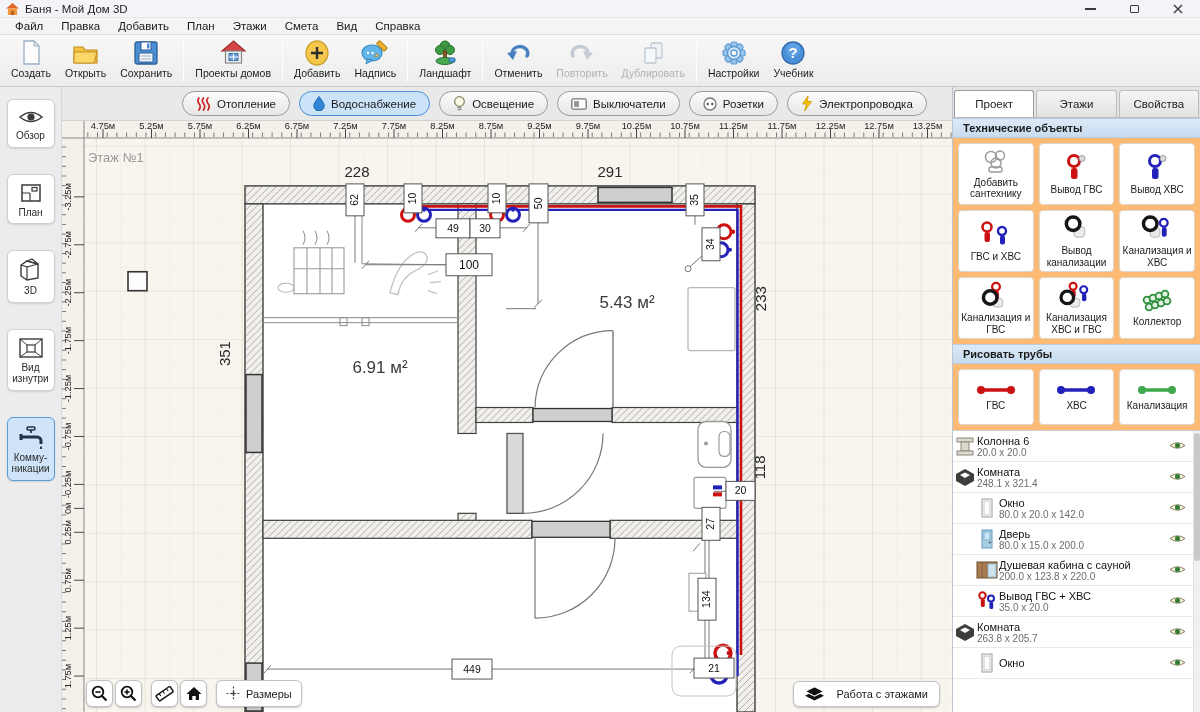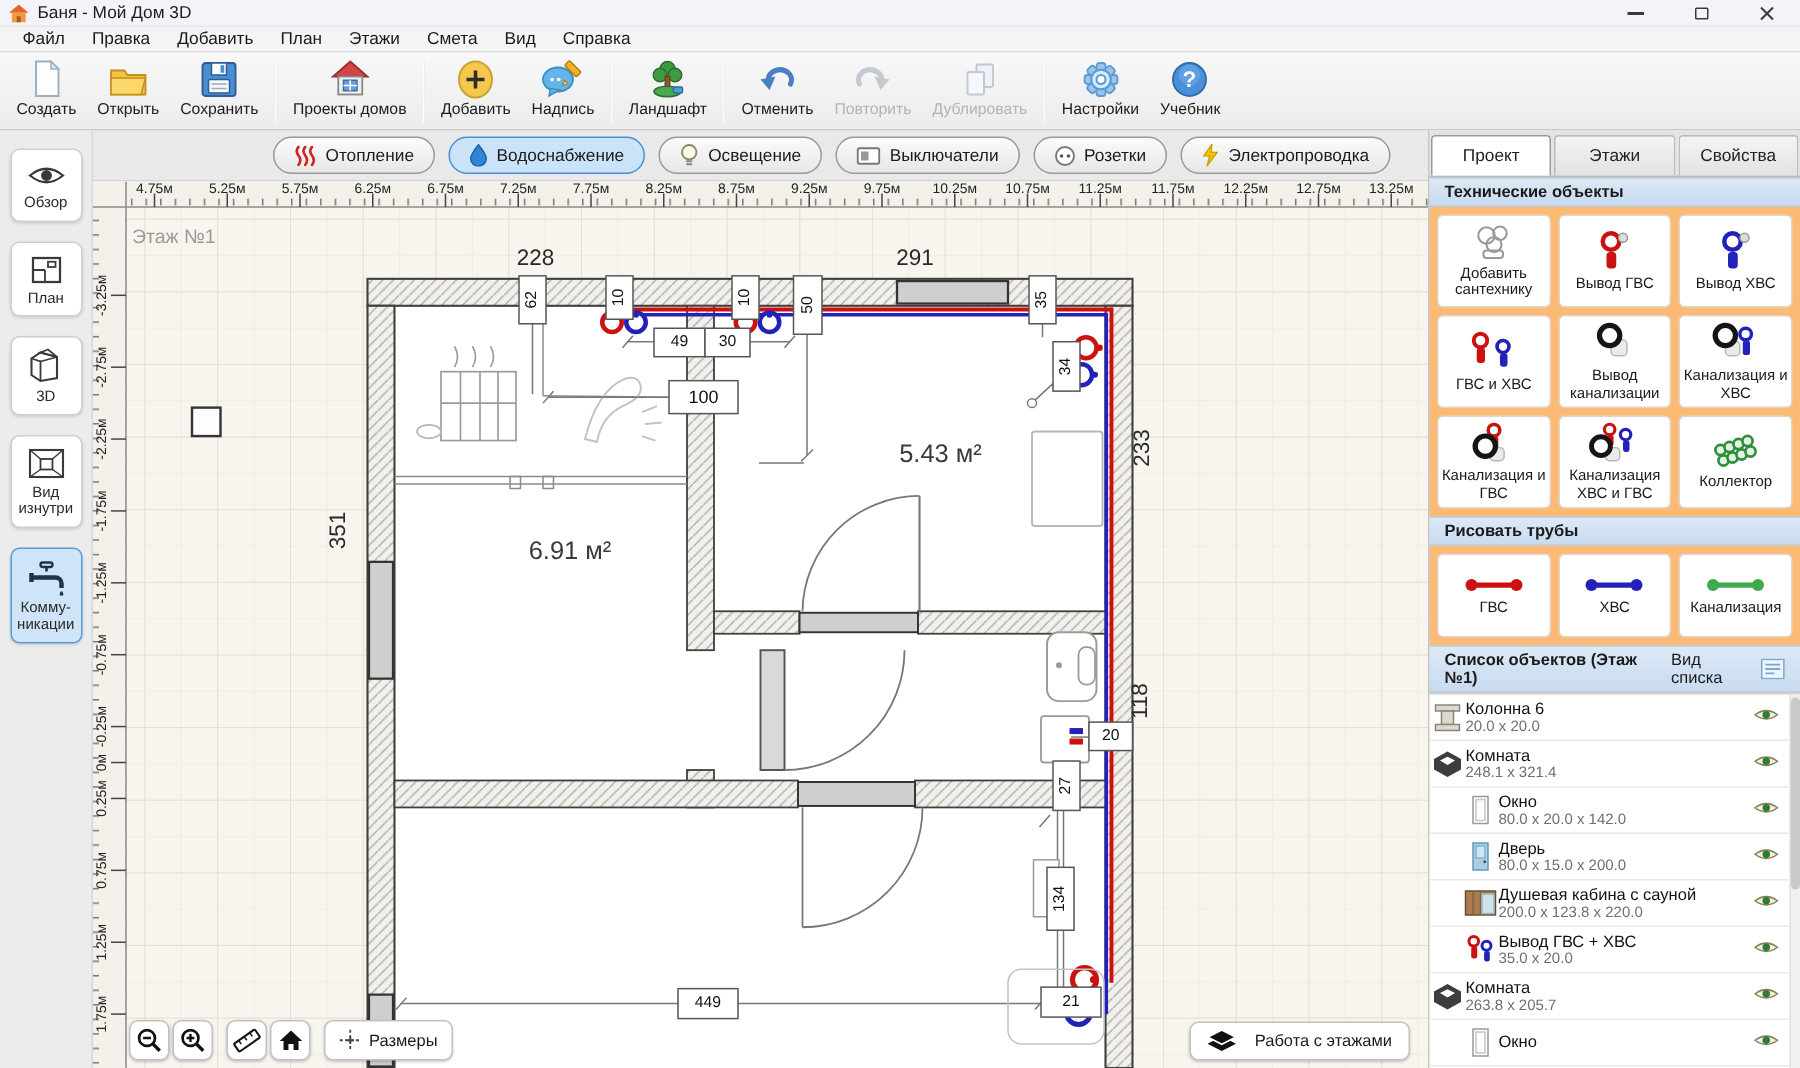--- a/index.html
+++ b/index.html
@@ -27,21 +27,21 @@
   .tbtn.disabled .tlabel { color:#b3b3b3; }
   .tsep { width:1px; background:#c9c9c9; border-right:1px solid #fdfdfd; margin:3px 4px; }
   .savewrap { display:flex; align-items:flex-start; }
   .ddarrow { margin-top:12px; margin-left:1px; font-size:8px; color:#333; }
 
   
   .workspace { flex:1; display:flex; min-height:0; }
 
   
   .left-rail { width:62px; flex:0 0 62px; background:#ececec; border-right:1px solid #d7d7d7; padding-top:12px; display:flex; flex-direction:column; align-items:center; }
-  .rail-btn { width:48px; background:#fff; border:1px solid #cfcfcf; border-radius:6px; box-shadow:0 1px 2px rgba(0,0,0,.12); display:flex; flex-direction:column; align-items:center; justify-content:center; padding:7px 2px 5px 2px; margin-bottom:13px; }
+  .rail-btn { width:48px; background:#fff; border:1px solid #cfcfcf; border-radius:6px; box-shadow:0 1px 2px rgba(0,0,0,.12); display:flex; flex-direction:column; align-items:center; justify-content:center; padding:7px 2px 5px 2px; margin-bottom:26px; }
   .rail-btn .rlabel { font-size:10px; color:#2a2a2a; text-align:center; line-height:1.15; margin-top:3px; white-space:pre-line; }
   .rail-btn.selected { background:#cfe4f8; border:1.5px solid #5b9bd5; }
 
   
   .center { flex:1; display:flex; flex-direction:column; min-width:0; }
   .mode-strip { height:34px; flex:0 0 34px; background:#e9e9e9; border-bottom:1px solid #d2d2d2; display:flex; align-items:center; padding-left:120px; }
   .pill { display:flex; align-items:center; gap:6px; height:25px; padding:0 13px; border:1px solid #9a9a9a; border-radius:13px; background:linear-gradient(#fbfbfb,#e7e7e7); margin-right:9px; font-size:11.5px; color:#1a1a1a; white-space:nowrap; }
   .pill.active { background:#cbe3f8; border:1.5px solid #4a90d9; }
 
   .canvas { flex:1; position:relative; background:#f7f5ee; min-height:0; }
@@ -834,32 +834,20 @@
           <div class="pipe-btn">
             <svg width="46" height="12" viewBox="0 0 46 12">
                 <line x1="8" y1="6" x2="38" y2="6" stroke="#3faa4d" stroke-width="3.5"></line>
                 <circle cx="8" cy="6" r="4" fill="#3faa4d"></circle>
                 <circle cx="38" cy="6" r="4" fill="#3faa4d"></circle>
               </svg>
             <div class="tbl">Канализация</div>
           </div>
         </div>
 
-        <div class="sec-header">
-          <span>Список объектов (Этаж №1)</span>
-          <span class="lv">
-            <span>Вид списка</span>
-            <svg width="16" height="14" viewBox="0 0 16 14">
-                <rect x="0.5" y="0.5" width="15" height="13" fill="#eef4fb" stroke="#7aa7cf"></rect>
-                <line x1="3" y1="4" x2="13" y2="4" stroke="#7aa7cf" stroke-width="1.2"></line>
-                <line x1="3" y1="7" x2="13" y2="7" stroke="#7aa7cf" stroke-width="1.2"></line>
-                <line x1="3" y1="10" x2="9" y2="10" stroke="#7aa7cf" stroke-width="1.2"></line>
-              </svg>
-          </span>
-        </div>
 
         <div class="obj-list">
           <div class="obj-row" style="position:relative">
             <div class="oicon">
                 <svg width="22" height="21" viewBox="0 0 22 21">
                   <rect x="3" y="2" width="16" height="4" fill="#ded9cf" stroke="#8a8578"></rect>
                   <rect x="7" y="6" width="8" height="9" fill="#ded9cf" stroke="#8a8578"></rect>
                   <rect x="3" y="15" width="16" height="4" fill="#ded9cf" stroke="#8a8578"></rect>
                 </svg>
               </div>

